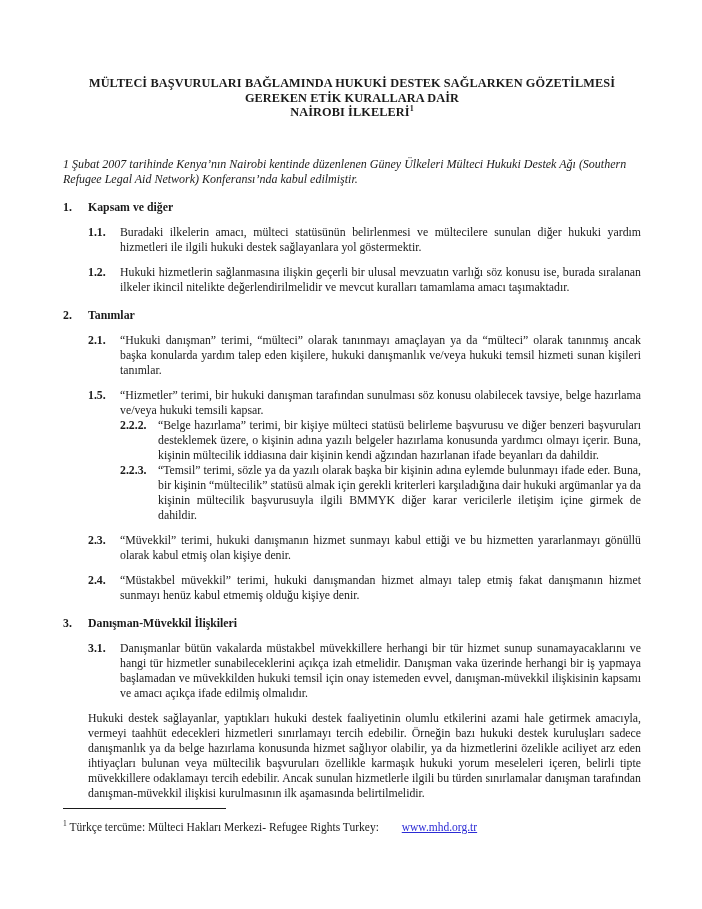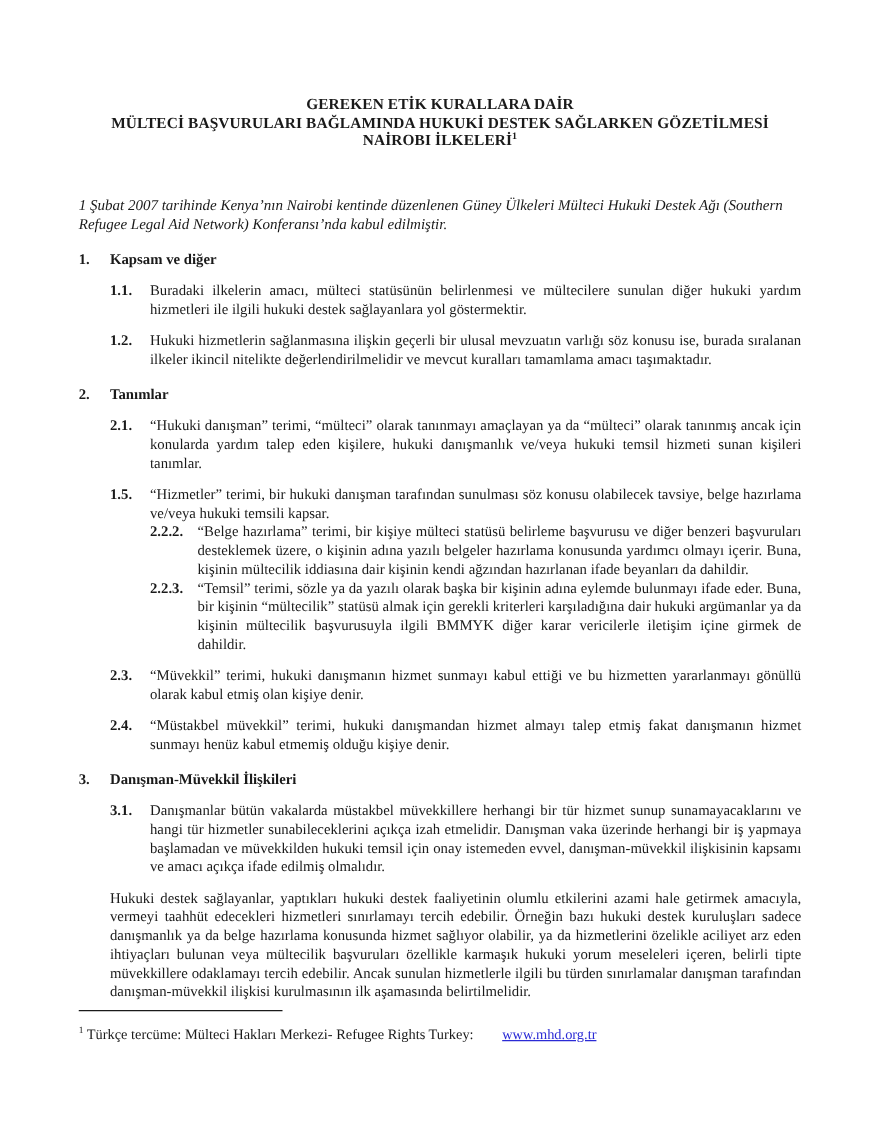--- a/index.html
+++ b/index.html
@@ -34,22 +34,22 @@
   .fn-body sup{font-size:7.5px;}
   .fn-link{color:#2b2bd5;text-decoration:underline;cursor:pointer;margin-left:20px;}
 </style>
 </head>
 <body>
 
 <div class="page">
   <div class="content">
 
     <div class="doc-title">
+      <div>MÜLTECİ BAŞVURULARI BAĞLAMINDA HUKUKİ DESTEK SAĞLARKEN GÖZETİLMESİ</div>
       <div>GEREKEN ETİK KURALLARA DAİR</div>
-      <div>MÜLTECİ BAŞVURULARI BAĞLAMINDA HUKUKİ DESTEK SAĞLARKEN GÖZETİLMESİ</div>
       <div><span>NAİROBI İLKELERİ</span><sup>1</sup></div>
     </div>
 
     <div class="intro">1 Şubat 2007 tarihinde Kenya’nın Nairobi kentinde düzenlenen Güney Ülkeleri Mülteci Hukuki Destek Ağı (Southern Refugee Legal Aid Network) Konferansı’nda kabul edilmiştir.</div>
 
     <div class="section">
       <div class="sec-head">
         <span class="sec-num">1.</span>
         <span>Kapsam ve diğer</span>
       </div>
@@ -63,21 +63,21 @@
       </div>
     </div>
 
     <div class="section">
       <div class="sec-head">
         <span class="sec-num">2.</span>
         <span>Tanımlar</span>
       </div>
       <div class="item lvl1">
         <span class="num">2.1.</span>
-        <span class="txt">“Hukuki danışman” terimi, “mülteci” olarak tanınmayı amaçlayan ya da “mülteci” olarak tanınmış ancak için konularda yardım talep eden kişilere, hukuki danışmanlık ve/veya hukuki temsil hizmeti sunan kişileri tanımlar.</span>
+        <span class="txt">“Hukuki danışman” terimi, “mülteci” olarak tanınmayı amaçlayan ya da “mülteci” olarak tanınmış ancak başka konularda yardım talep eden kişilere, hukuki danışmanlık ve/veya hukuki temsil hizmeti sunan kişileri tanımlar.</span>
       </div>
       <div class="item lvl1">
         <span class="num">1.5.</span>
         <span class="txt">“Hizmetler” terimi, bir hukuki danışman tarafından sunulması söz konusu olabilecek tavsiye, belge hazırlama ve/veya hukuki temsili kapsar.</span>
       </div>
       <div class="item lvl2">
         <span class="num">2.2.2.</span>
         <span class="txt">“Belge hazırlama” terimi, bir kişiye mülteci statüsü belirleme başvurusu ve diğer benzeri başvuruları desteklemek üzere, o kişinin adına yazılı belgeler hazırlama konusunda yardımcı olmayı içerir. Buna, kişinin mültecilik iddiasına dair kişinin kendi ağzından hazırlanan ifade beyanları da dahildir.</span>
       </div>
       <div class="item lvl2">

